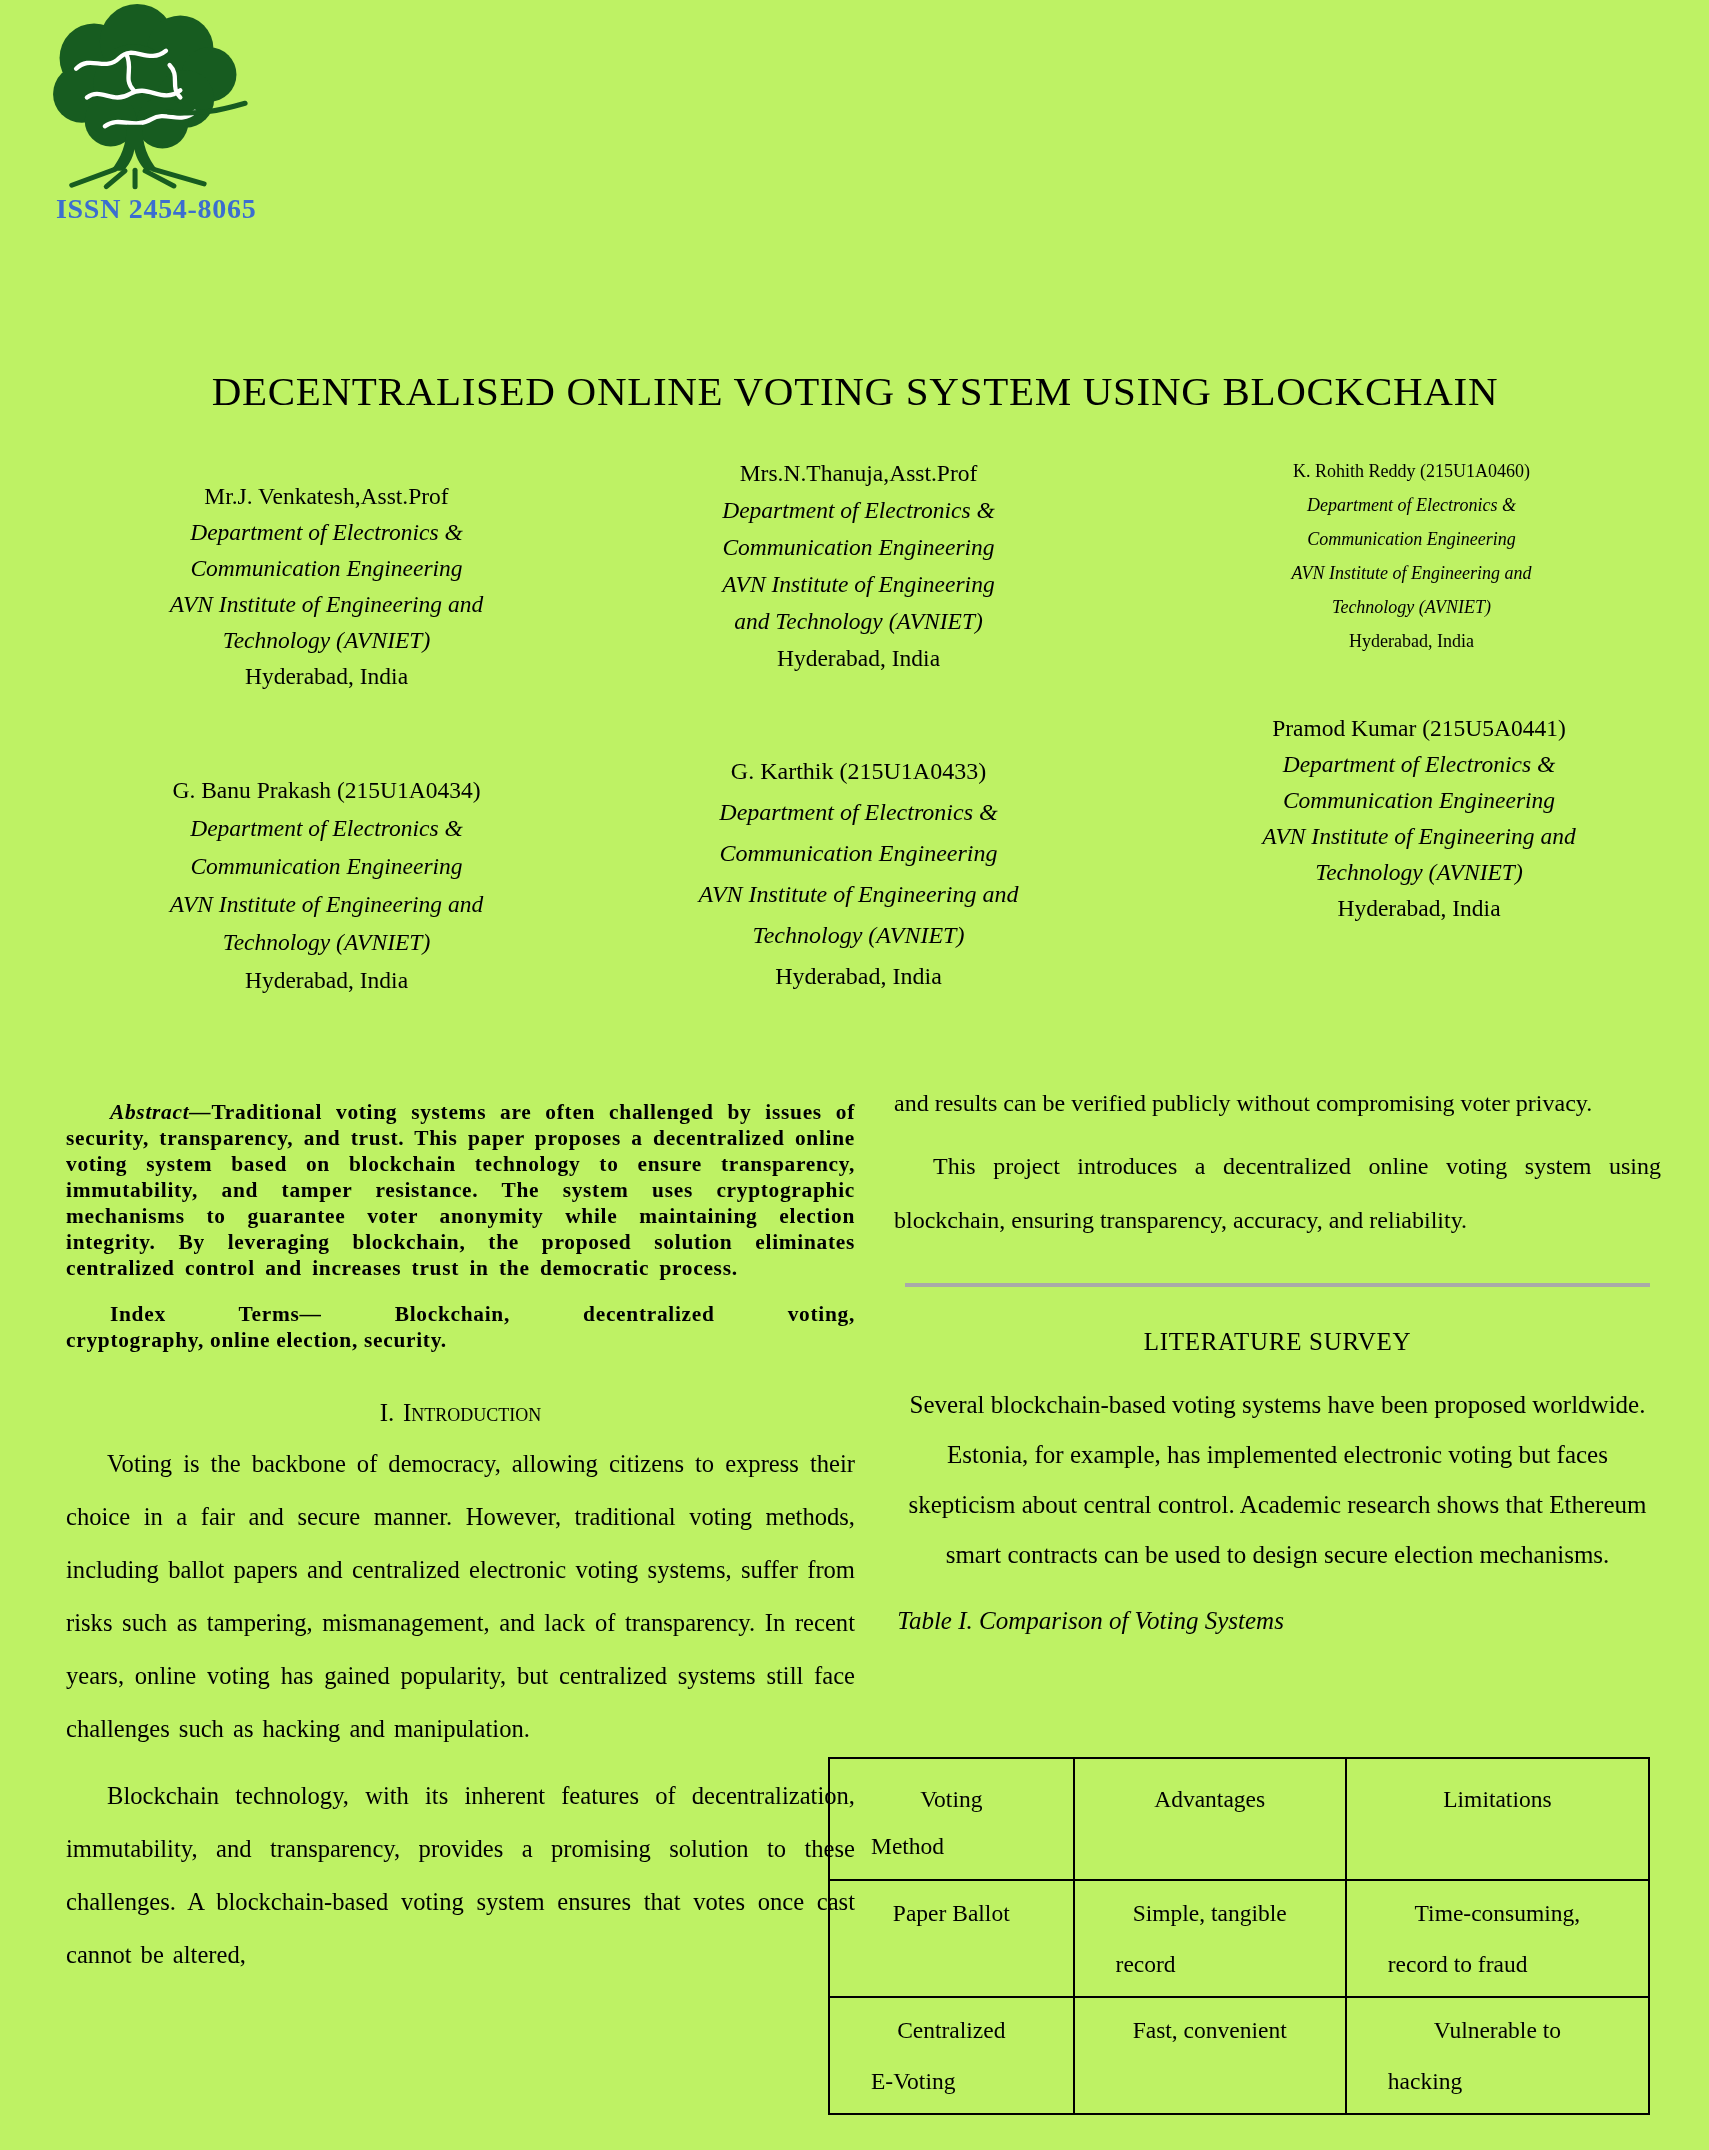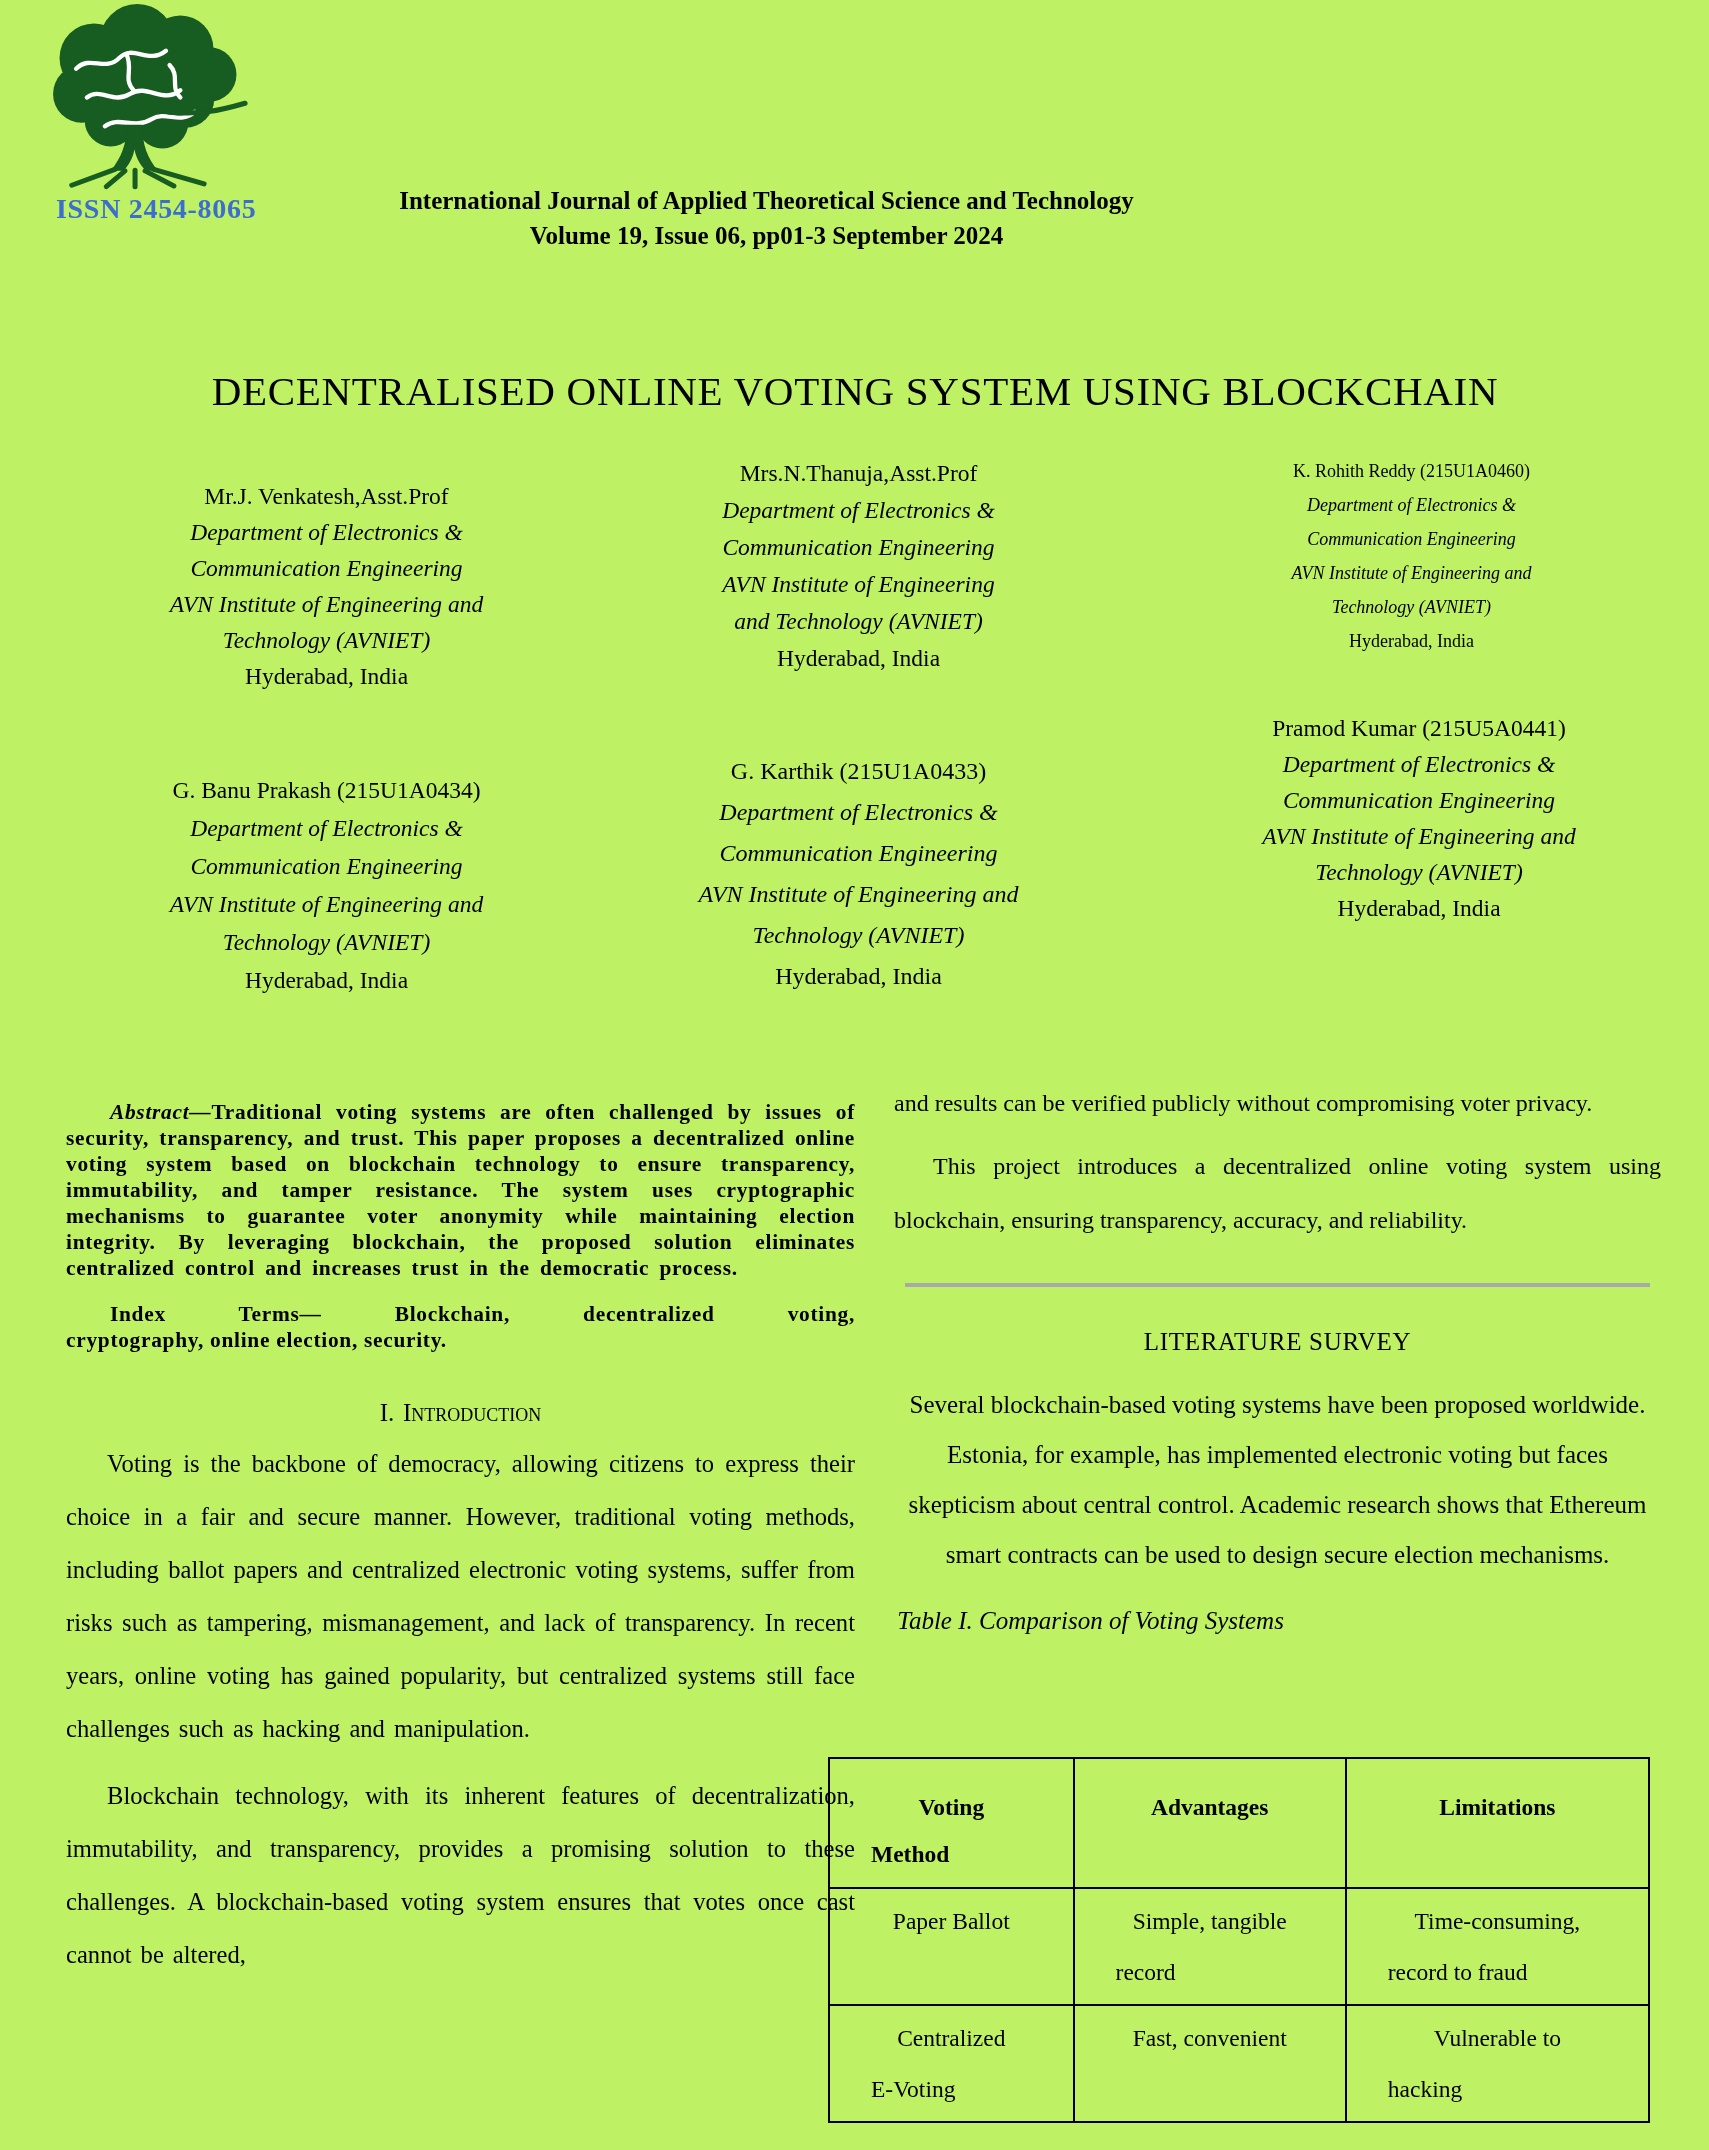--- a/index.html
+++ b/index.html
@@ -77,21 +77,21 @@
   
   .cmp-table{
     position:absolute;left:828px;top:1757px;width:822px;
     border-collapse:collapse;table-layout:fixed;
     font-size:23.5px;
   }
   .cmp-table td{border:2.1px solid #000;vertical-align:top;padding:0;}
   .cmp-table .c1{width:29.8%;}
   .cmp-table .c2{width:33.2%;}
   .cmp-table .c3{width:37%;}
-  .cmp-table tr.hrow td{height:103px;font-weight:bold;padding-top:25px;}
+  .cmp-table tr.hrow td{height:103px;font-weight:normal;padding-top:17px;}
   .cmp-table tr.drow td{height:108px;padding-top:7.1px;}
   .cl{line-height:47px;text-align:center;}
   tr.drow .cl{line-height:51px;}
   .cl + .cl{text-align:left;padding-left:41px;}
 </style>
 </head>
 <body>
 
 <div class="page">
 
@@ -123,24 +123,20 @@
         <path d="M138,232 L112,254"></path>
         <path d="M152,231 L152,254"></path>
         <path d="M166,232 L206,253"></path>
         <path d="M178,230 L248,250"></path>
         <path d="M198,150 C240,155 270,148 305,138"></path>
       </g>
     </svg>
   </div>
   <div class="issn">ISSN 2454-8065</div>
 
-  <div class="journal">
-    <div>International Journal of Applied Theoretical Science and Technology</div>
-    <div>Volume 19, Issue 06, pp01-3 September  2024</div>
-  </div>
 
   <h1 class="paper-title">DECENTRALISED ONLINE VOTING SYSTEM USING BLOCKCHAIN</h1>
 
   <div class="author a1">
     <div class="aname">Mr.J. Venkatesh,Asst.Prof</div>
     <div class="aff">Department of Electronics &amp;</div>
     <div class="aff">Communication Engineering</div>
     <div class="aff">AVN Institute of Engineering and</div>
     <div class="aff">Technology (AVNIET)</div>
     <div class="acity">Hyderabad, India</div>

